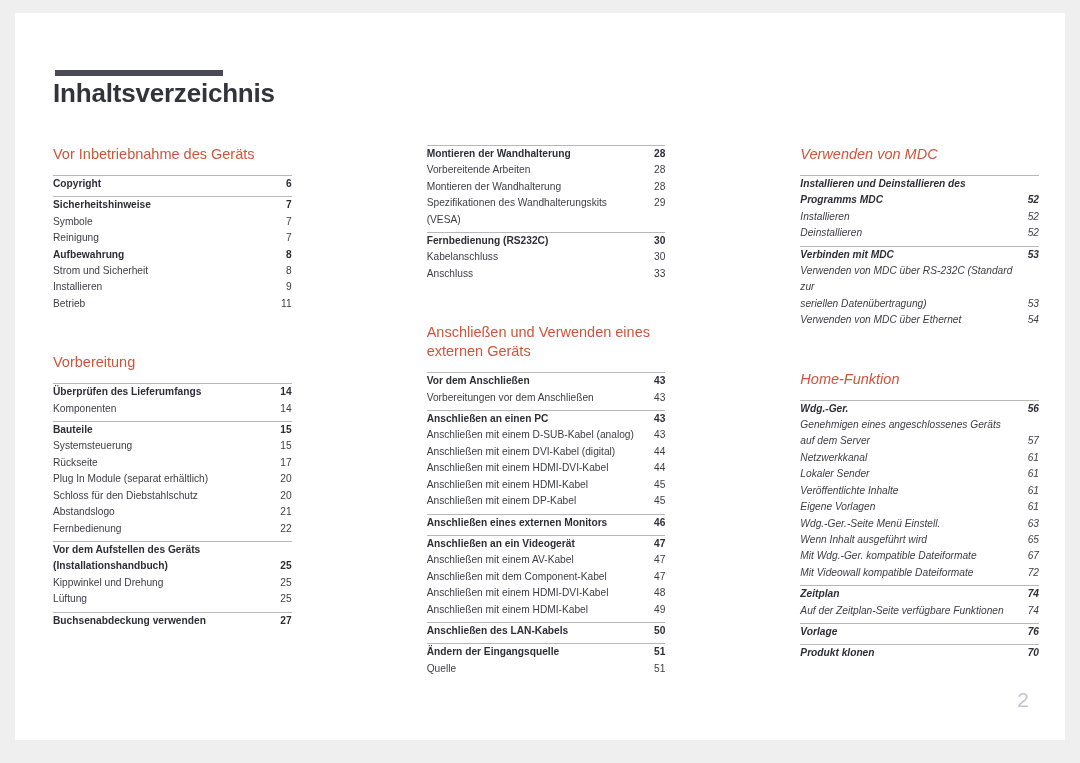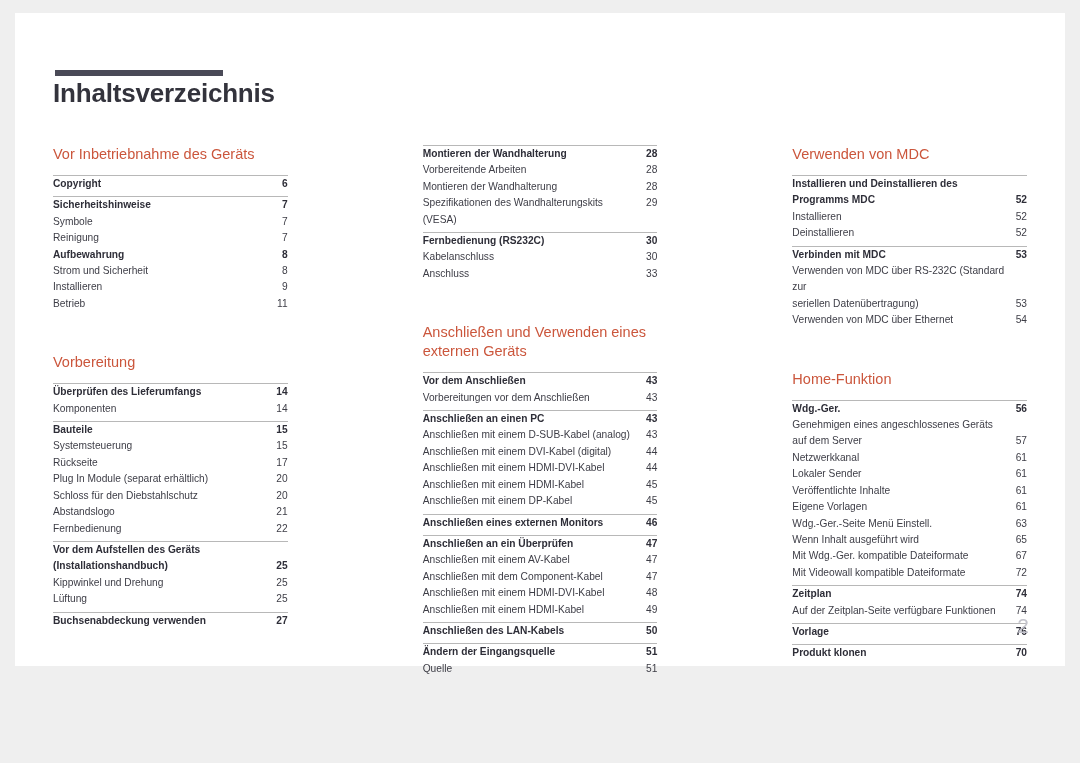--- a/index.html
+++ b/index.html
@@ -11,21 +11,21 @@
     height: 763px;
     background: #efefef;
     font-family: "Liberation Sans", sans-serif;
     overflow: hidden;
   }
   .page {
     position: absolute;
     left: 15px;
     top: 13px;
     width: 1050px;
-    height: 653px;
+    height: 727px;
     background: #ffffff;
   }
   .title-rule {
     position: absolute;
     left: 40px;
     top: 57px;
     width: 168px;
     height: 6px;
     background: #4a4a57;
   }
@@ -43,21 +43,21 @@
     left: 38px;
     top: 132px;
     width: 990px;
     display: flex;
     gap: 17px;
   }
   .col {
     width: 247px;
     margin-right: 118px;
   }
-  .col:last-child { margin-right: 16px; }
+  .col:last-child { margin-right: 4px; font-style: italic; }
 
   .section { margin-bottom: 0; }
 
   .section-head {
     color: #cb563c;
     font-size: 14.5px;
     line-height: 19px;
     margin-bottom: 11px;
     font-weight: normal;
   }
@@ -289,21 +289,21 @@
             </div>
           </div>
           <div class="group">
             <div class="entry bold">
               <span class="label">Anschließen eines externen Monitors</span>
               <span class="num">46</span>
             </div>
           </div>
           <div class="group">
             <div class="entry bold">
-              <span class="label">Anschließen an ein Überprüfen</span>
+              <span class="label">Anschließen an ein Videogerät</span>
               <span class="num">47</span>
             </div>
             <div class="entry">
               <span class="label">Anschließen mit einem AV-Kabel</span>
               <span class="num">47</span>
             </div>
             <div class="entry">
               <span class="label">Anschließen mit dem Component-Kabel</span>
               <span class="num">47</span>
             </div>

